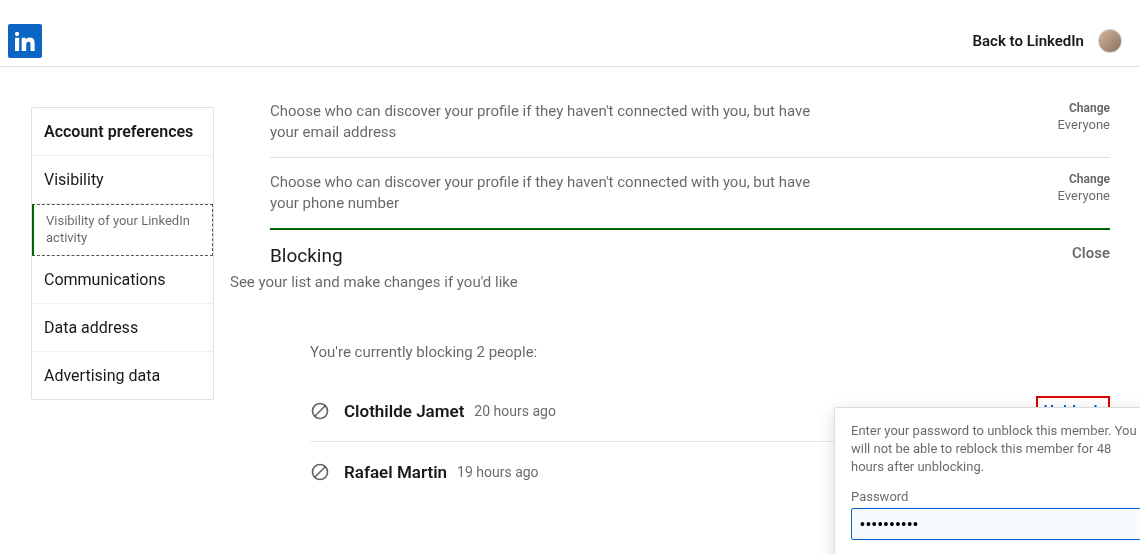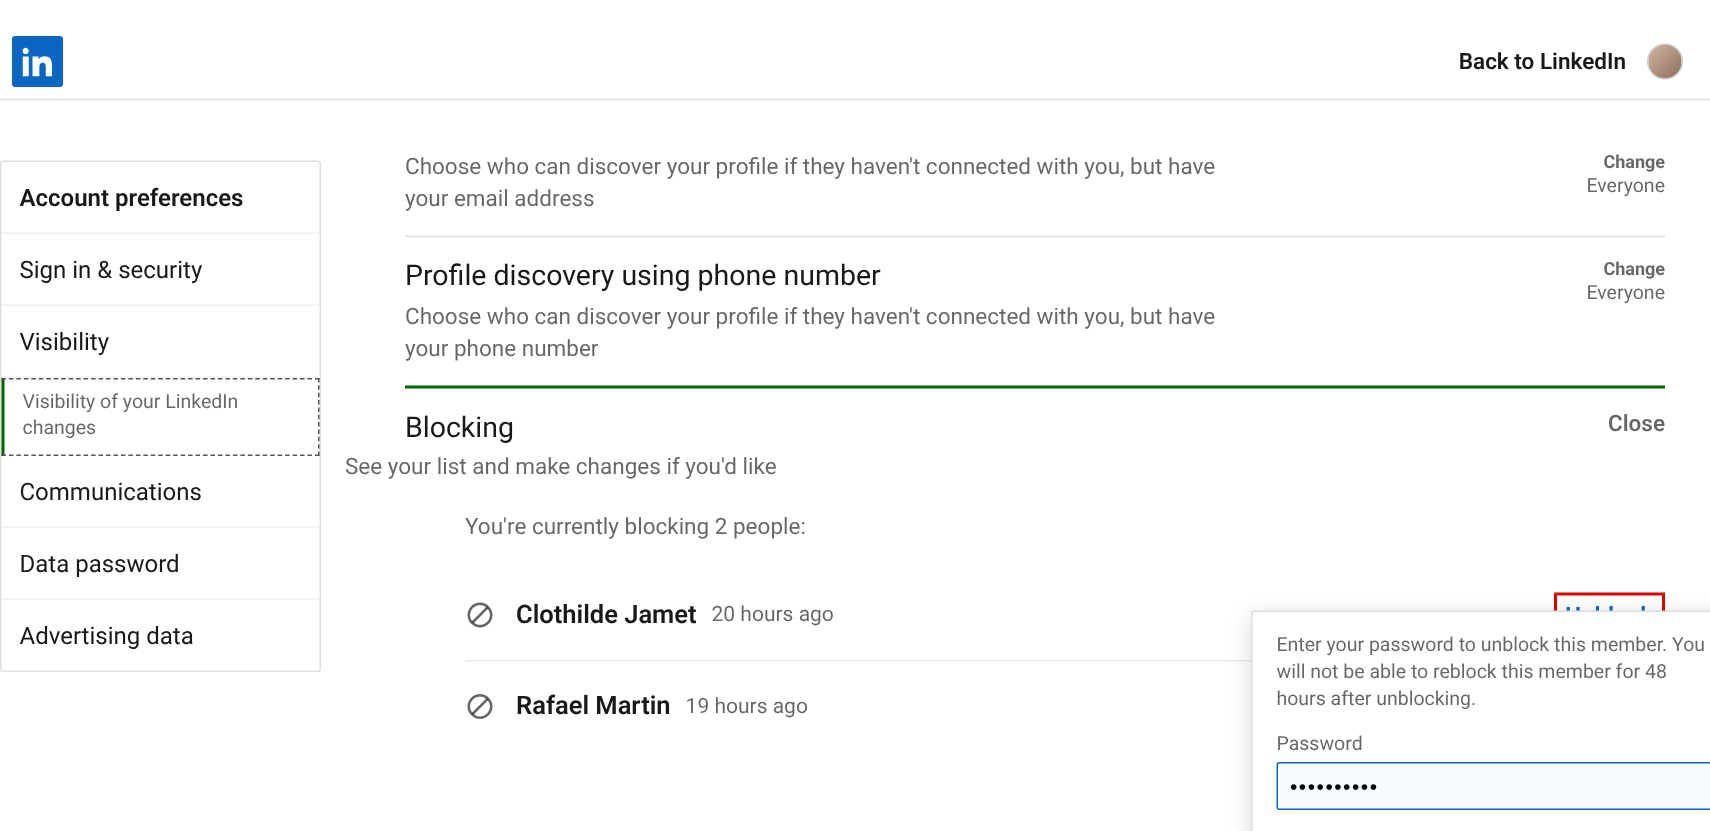--- a/index.html
+++ b/index.html
@@ -6,40 +6,40 @@
     body { font-family: -apple-system, BlinkMacSystemFont, "Segoe UI", Roboto, Helvetica, Arial, sans-serif; background: #fff; color: rgba(0,0,0,0.9); width: 1140px; height: 554px; overflow: hidden; position: relative; }
     
     .header { display: flex; align-items: center; justify-content: space-between; padding: 24px 18px 8px 8px; border-bottom: 1px solid #e0e0e0; }
     .logo { width: 34px; height: 34px; background: #0a66c2; display: flex; align-items: center; justify-content: center; border-radius: 2px; }
     .logo svg { width: 20px; height: 20px; fill: #fff; }
     .header-right { display: flex; align-items: center; gap: 14px; }
     .back-link { font-size: 15px; font-weight: 600; color: rgba(0,0,0,0.9); cursor: pointer; }
     .avatar { width: 24px; height: 24px; border-radius: 50%; background: linear-gradient(135deg, #d4b5a0 0%, #8b6f5c 100%); border: 1px solid #ccc; }
     
     .container { display: flex; }
-    .sidebar { width: 214px; padding: 40px 0 0 0; }
+    .sidebar { width: 214px; padding: 40px 0 0 31px; }
     .side-card { border: 1px solid #e0e0e0; border-radius: 2px; background: #fff; }
     .side-item { padding: 14px 12px; font-size: 16px; color: rgba(0,0,0,0.9); cursor: pointer; border-bottom: 1px solid #f0f0f0; }
     .side-item:last-child { border-bottom: none; }
     .side-item.bold { font-weight: 600; }
     .side-sub { padding: 8px 12px 8px 12px; font-size: 13px; color: rgba(0,0,0,0.6); line-height: 1.3; border-bottom: 1px solid #f0f0f0; cursor: pointer; }
     .side-sub.active { border: 1px dashed #555; border-left: 2px solid #006400; position: relative; }
     
     .main { flex: 1; padding: 20px 30px 0 56px; position: relative; }
     .section { padding: 14px 0; border-bottom: 1px solid #e0e0e0; position: relative; }
     .section.green-border { border-bottom: 2px solid #006400; }
     .sec-title { font-size: 19px; font-weight: 400; color: rgba(0,0,0,0.9); margin-bottom: 6px; }
     .sec-desc { font-size: 15px; color: rgba(0,0,0,0.6); line-height: 1.4; max-width: 560px; }
     .sec-right { position: absolute; right: 0; top: 14px; text-align: right; }
     .change-btn { font-size: 12px; font-weight: 700; color: rgba(0,0,0,0.6); cursor: pointer; }
     .right-val { font-size: 13px; color: rgba(0,0,0,0.6); margin-top: 2px; margin-left: 40px; }
     .close-btn { font-size: 15px; font-weight: 600; color: rgba(0,0,0,0.6); cursor: pointer; }
     
     .blocking-content { padding: 20px 0 0 40px; }
-    .blocking-subtitle { font-size: 15px; color: rgba(0,0,0,0.6); margin-bottom: 2px; margin-left: -40px; }
+    .blocking-subtitle { font-size: 15px; color: rgba(0,0,0,0.6); margin-bottom: 32px; margin-left: -40px; }
     .block-status { font-size: 15px; color: rgba(0,0,0,0.6); margin-bottom: 28px; }
     .blocked-row { display: flex; align-items: center; padding: 12px 0; position: relative; }
     .block-icon { width: 20px; height: 20px; margin-right: 14px; display:flex; align-items:center; justify-content:center; }
     .block-icon svg { width: 20px; height: 20px; stroke: rgba(0,0,0,0.6); fill: none; }
     .blocked-name { font-size: 17px; font-weight: 600; color: rgba(0,0,0,0.9); }
     .blocked-time { font-size: 14px; color: rgba(0,0,0,0.6); margin-left: 10px; }
     .unblock-link { position: absolute; right: 0; font-size: 16px; font-weight: 600; color: #0a66c2; cursor: pointer; }
     .unblock-link.highlighted { border: 2px solid #d00; padding: 4px 6px; }
     .row-divider { border-top: 1px solid #e8e8e8; margin: 8px 0; }
     
@@ -65,41 +65,39 @@
     <span class="back-link">Back to LinkedIn</span>
     <div class="avatar"></div>
   </div>
 </div>
 
 <div class="container">
 
   <div class="sidebar">
     <div class="side-card">
       <div class="side-item bold">Account preferences</div>
-      <div class="side-item">Sign in &amp; security</div>
       <div class="side-item">Visibility</div>
-      <div class="side-sub active">Visibility of your LinkedIn changes</div>
+      <div class="side-sub active">Visibility of your LinkedIn activity</div>
       <div class="side-item">Communications</div>
-      <div class="side-item">Data password</div>
+      <div class="side-item">Data address</div>
       <div class="side-item">Advertising data</div>
     </div>
   </div>
 
   <div class="main">
 
     <div class="section">
       <div class="sec-desc">Choose who can discover your profile if they haven't connected with you, but have your email address</div>
       <div class="sec-right">
         <div class="change-btn">Change</div>
         <div class="right-val">Everyone</div>
       </div>
     </div>
 
     <div class="section green-border">
-      <div class="sec-title">Profile discovery using phone number</div>
       <div class="sec-desc">Choose who can discover your profile if they haven't connected with you, but have your phone number</div>
       <div class="sec-right">
         <div class="change-btn">Change</div>
         <div class="right-val">Everyone</div>
       </div>
     </div>
 
     <div class="section" style="border-bottom:none;">
       <div class="sec-title">Blocking</div>
       <div class="sec-right">

